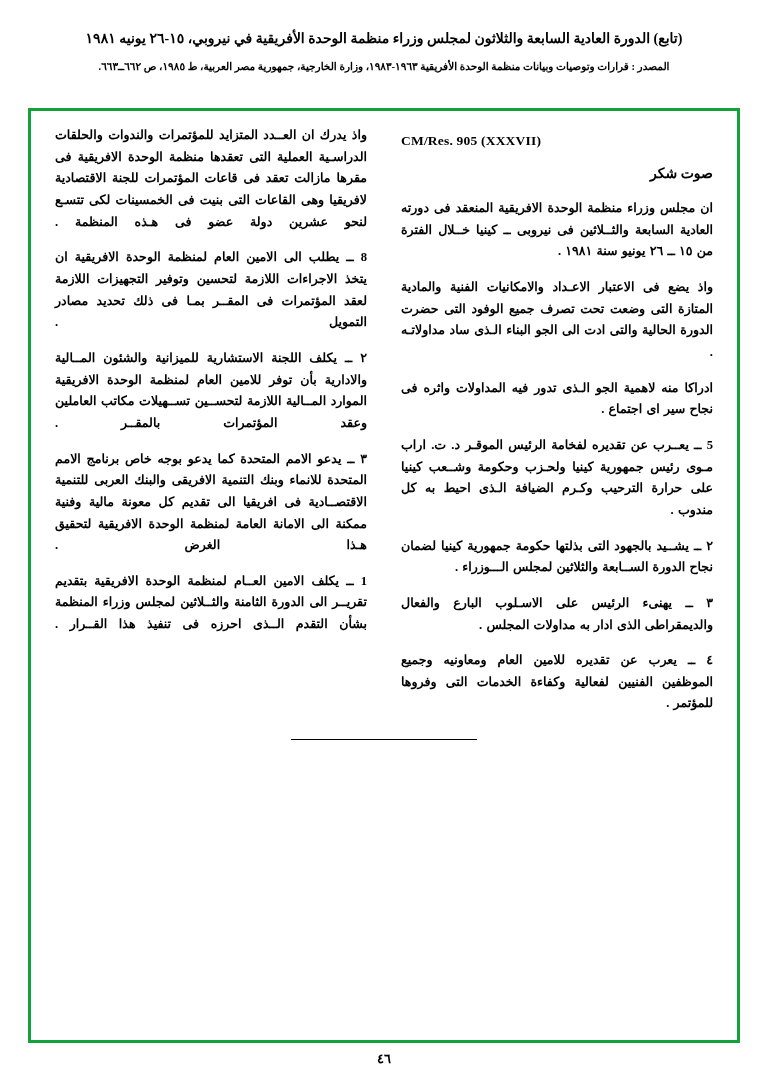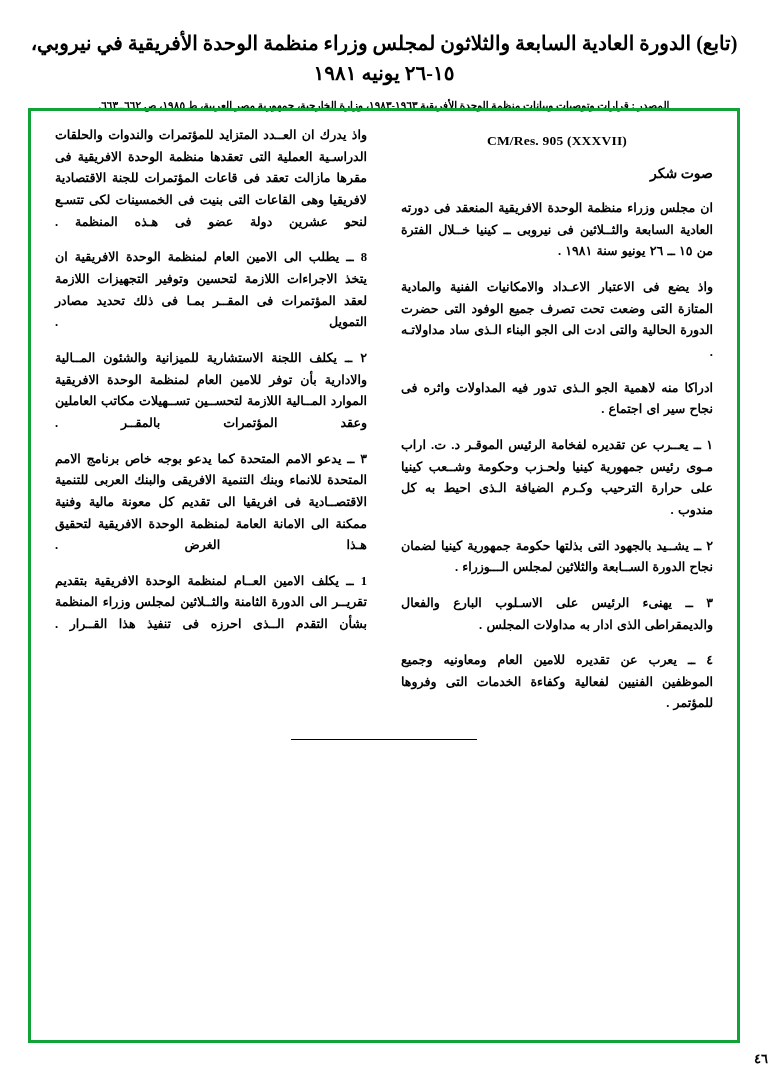--- a/index.html
+++ b/index.html
@@ -23,21 +23,21 @@
   }
   .header-block {
     position: absolute;
     top: 28px;
     left: 0;
     width: 768px;
     text-align: center;
     direction: rtl;
   }
   .header-title {
-    font-size: 20px;
+    font-size: 14px;
     font-weight: bold;
     letter-spacing: 0px;
     line-height: 1.5;
     padding: 0 23px;
   }
   .header-source {
     font-size: 10.5px;
     font-weight: bold;
     margin-top: 10px;
     padding: 0 34px;
@@ -64,21 +64,21 @@
   }
   .col {
     width: 312px;
     direction: rtl;
   }
   .res-code {
     font-size: 13.5px;
     font-weight: bold;
     margin: 8px 0 0 0;
     direction: ltr;
-    text-align: center;
+    text-align: left;
     letter-spacing: 0.2px;
   }
   .res-title {
     font-size: 14px;
     font-weight: bold;
     margin: 16px 0 16px 0;
   }
   p.para {
     font-size: 12.6px;
     font-weight: bold;
@@ -106,20 +106,21 @@
   .rule .line {
     width: 186px;
     height: 0;
     border-top: 1.6px solid #000;
   }
   .page-number {
     position: absolute;
     bottom: 18px;
     left: 0;
     width: 768px;
+    text-align: center;
     font-size: 13px;
     font-weight: bold;
   }
 </style>
 </head>
 <body>
 
 <div class="page">
 
   <div class="header-block">
@@ -130,21 +131,21 @@
   <div class="frame">
 
     <div class="columns">
 
       <div class="col col-right">
         <div class="res-code">CM/Res. 905 (XXXVII)</div>
         <div class="res-title">صوت شكر</div>
         <p class="para last-right">ان مجلس وزراء منظمة الوحدة الافريقية المنعقد فى دورته العادية السابعة والثــلاثين فى نيروبى ــ كينيا خــلال الفترة من ١٥ ــ ٢٦ يونيو سنة ١٩٨١ .</p>
         <p class="para last-right">واذ يضع فى الاعتبار الاعـداد والامكانيات الفنية والمادية المتازة التى وضعت تحت تصرف جميع الوفود التى حضرت الدورة الحالية والتى ادت الى الجو البناء الـذى ساد مداولاتـه .</p>
         <p class="para last-right">ادراكا منه لاهمية الجو الـذى تدور فيه المداولات واثره فى نجاح سير اى اجتماع .</p>
-        <p class="para last-right">١ ــ يعــرب عن تقديره لفخامة الرئيس الموقـر د. ت. اراب مـوى رئيس جمهورية كينيا ولحـزب وحكومة وشــعب كينيا على حرارة الترحيب وكـرم الضيافة الـذى احيط به كل مندوب .</p>
+        <p class="para last-right">5 ــ يعــرب عن تقديره لفخامة الرئيس الموقـر د. ت. اراب مـوى رئيس جمهورية كينيا ولحـزب وحكومة وشــعب كينيا على حرارة الترحيب وكـرم الضيافة الـذى احيط به كل مندوب .</p>
         <p class="para last-right">٢ ــ يشــيد بالجهود التى بذلتها حكومة جمهورية كينيا لضمان نجاح الدورة الســابعة والثلاثين لمجلس الـــوزراء .</p>
         <p class="para last-right">٣ ــ يهنىء الرئيس على الاسـلوب البارع والفعال والديمقراطى الذى ادار به مداولات المجلس .</p>
         <p class="para last-right">٤ ــ يعرب عن تقديره للامين العام ومعاونيه وجميع الموظفين الفنيين لفعالية وكفاءة الخدمات التى وفروها للمؤتمر .</p>
       </div>
 
       <div class="col col-left">
         <p class="para last-right">واذ يدرك ان العــدد المتزايد للمؤتمرات والندوات والحلقات الدراسـية العملية التى تعقدها منظمة الوحدة الافريقية فى مقرها مازالت تعقد فى قاعات المؤتمرات للجنة الاقتصادية لافريقيا وهى القاعات التى بنيت فى الخمسينات لكى تتسـع لنحو عشرين دولة عضو فى هـذه المنظمة .</p>
         <p class="para last-right">8 ــ يطلب الى الامين العام لمنظمة الوحدة الافريقية ان يتخذ الاجراءات اللازمة لتحسين وتوفير التجهيزات اللازمة لعقد المؤتمرات فى المقــر بمـا فى ذلك تحديد مصادر التمويل .</p>
         <p class="para last-right">٢ ــ يكلف اللجنة الاستشارية للميزانية والشئون المــالية والادارية بأن توفر للامين العام لمنظمة الوحدة الافريقية الموارد المــالية اللازمة لتحســين تســهيلات مكاتب العاملين وعقد المؤتمرات بالمقــر .</p>
         <p class="para last-right">٣ ــ يدعو الامم المتحدة كما يدعو بوجه خاص برنامج الامم المتحدة للانماء وبنك التنمية الافريقى والبنك العربى للتنمية الاقتصــادية فى افريقيا الى تقديم كل معونة مالية وفنية ممكنة الى الامانة العامة لمنظمة الوحدة الافريقية لتحقيق هـذا الغرض .</p>

